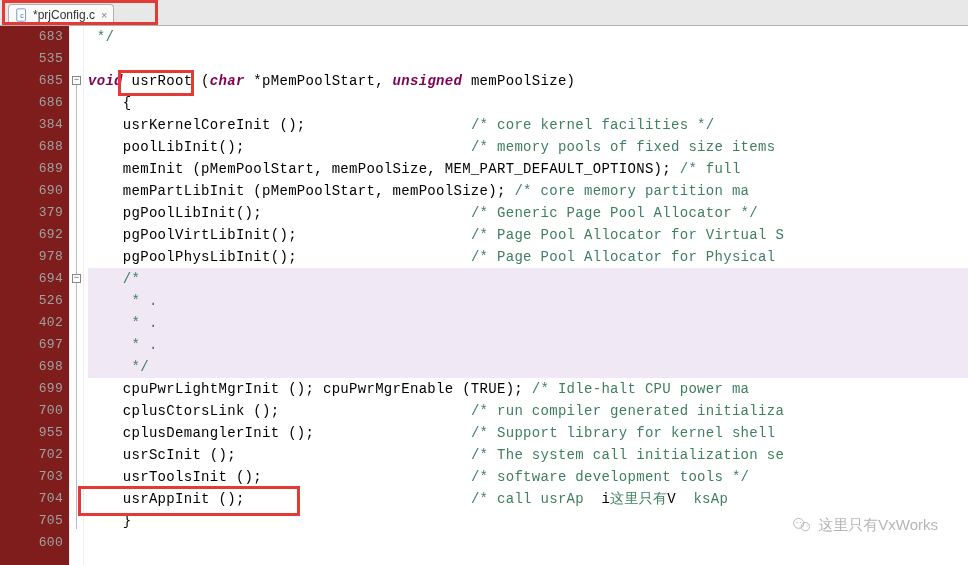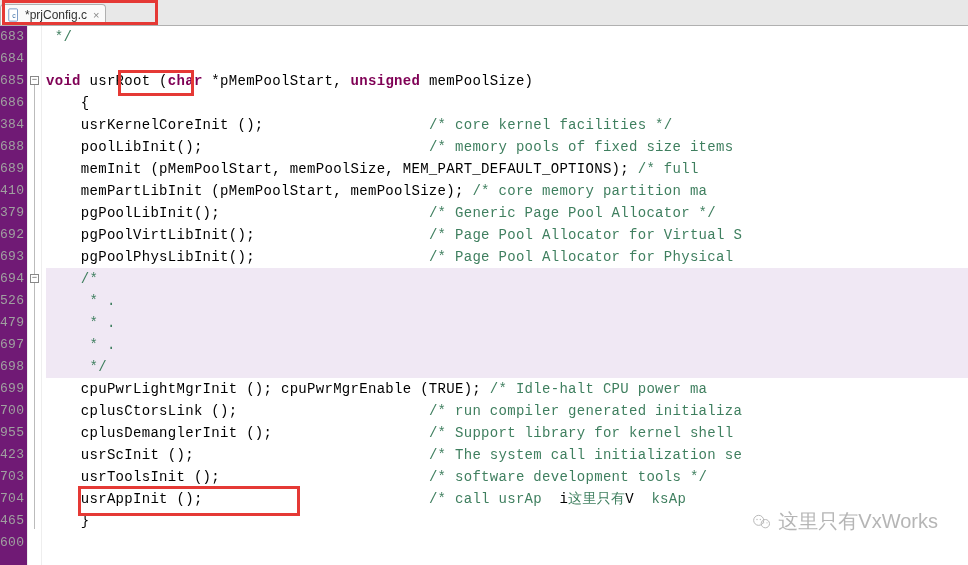--- a/index.html
+++ b/index.html
@@ -13,21 +13,21 @@
     height: 565px;
     overflow: hidden;
     position: relative;
   }
   .tab-bar {
     display: flex;
     background: #e8e8e8;
     border-bottom: 1px solid #b0b0b0;
     height: 26px;
     align-items: flex-end;
-    padding-left: 0;
+    padding-left: 8px;
   }
   .tab {
     background: #fafafa;
     border: 1px solid #b0b0b0;
     border-bottom: none;
     border-top-left-radius: 4px;
     border-top-right-radius: 4px;
     padding: 3px 6px 3px 6px;
     display: flex;
     align-items: center;
@@ -40,22 +40,22 @@
   .tab svg.file-icon { width: 14px; height: 14px; }
   .tab .close-x { font-size: 11px; color: #888; margin-left: 2px; }
   .editor {
     display: flex;
     height: calc(565px - 26px);
     overflow: hidden;
     background: #fff;
     letter-spacing: 0.3px;
   }
   .gutter {
-    width: 28px;
-    background: #701a75;
+    width: 70px;
+    background: #7f1d1d;
     color: #a0a0a0;
     font-size: 13px;
     text-align: right;
     padding-right: 6px;
     border-right: 1px solid #eee;
     user-select: none;
   }
   .gutter .ln { height: 22px; line-height: 22px; }
   .fold-strip {
     width: 14px;
@@ -81,36 +81,36 @@
     text-align: center;
     color: #555;
   }
   .code {
     flex: 1;
     padding-left: 4px;
     white-space: pre;
     overflow: hidden;
   }
   .code .row { height: 22px; line-height: 22px; }
-  .kw { color: #7f0055; font-weight: bold; }
+  .kw { color: #7f0055; font-weight: bold; font-style: italic; }
   .cm { color: #3f7f5f; }
   .hl-694-698 { background: #f0e8f4; }
   .red-box {
     position: absolute;
     border: 3px solid #e53935;
     background: transparent;
     pointer-events: none;
     z-index: 50;
   }
   .watermark {
     position: absolute;
     right: 30px;
     bottom: 30px;
     font-family: Arial, sans-serif;
-    font-size: 20px;
+    font-size: 15px;
     color: rgba(120,120,120,0.55);
     display: flex;
     align-items: center;
     gap: 6px;
     pointer-events: none;
     z-index: 40;
   }
   .watermark svg { width: 20px; height: 20px; opacity: 0.6; }
 </style>
 </head>
@@ -123,42 +123,42 @@
       <text x="8" y="11" text-anchor="middle" font-size="8" fill="#3a6ea5" font-family="Arial">c</text>
     </svg>
     <span>*prjConfig.c</span>
     <span class="close-x">×</span>
   </div>
 </div>
 
 <div class="editor">
   <div class="gutter" id="gutter">
       <div class="ln">683</div>
-      <div class="ln">684</div>
+      <div class="ln">535</div>
       <div class="ln">685</div>
       <div class="ln">686</div>
       <div class="ln">384</div>
       <div class="ln">688</div>
       <div class="ln">689</div>
-      <div class="ln">410</div>
+      <div class="ln">690</div>
       <div class="ln">379</div>
       <div class="ln">692</div>
-      <div class="ln">693</div>
+      <div class="ln">978</div>
       <div class="ln">694</div>
       <div class="ln">526</div>
-      <div class="ln">479</div>
+      <div class="ln">402</div>
       <div class="ln">697</div>
       <div class="ln">698</div>
       <div class="ln">699</div>
       <div class="ln">700</div>
       <div class="ln">955</div>
-      <div class="ln">423</div>
+      <div class="ln">702</div>
       <div class="ln">703</div>
       <div class="ln">704</div>
-      <div class="ln">465</div>
+      <div class="ln">705</div>
       <div class="ln">600</div>
     </div>
   <div class="fold-strip" id="fold">
       <div class="fold-box" style="top: 50px;">−</div>
       <div class="fold-line" style="top: 59px; height: 444px;"></div>
       <div class="fold-box" style="top: 248px;">−</div>
     </div>
   <div class="code" id="code"><div class="row"><span class="cm"> */</span></div><div class="row"><span></span></div><div class="row"><span class="kw">void</span><span> usrRoot (</span><span class="kw">char</span><span> *pMemPoolStart, </span><span class="kw">unsigned</span><span> memPoolSize)</span></div><div class="row"><span>    {</span></div><div class="row"><span>    usrKernelCoreInit ();                   </span><span class="cm">/* core kernel facilities */</span></div><div class="row"><span>    poolLibInit();                          </span><span class="cm">/* memory pools of fixed size items</span></div><div class="row"><span>    memInit (pMemPoolStart, memPoolSize, MEM_PART_DEFAULT_OPTIONS); </span><span class="cm">/* full</span></div><div class="row"><span>    memPartLibInit (pMemPoolStart, memPoolSize); </span><span class="cm">/* core memory partition ma</span></div><div class="row"><span>    pgPoolLibInit();                        </span><span class="cm">/* Generic Page Pool Allocator */</span></div><div class="row"><span>    pgPoolVirtLibInit();                    </span><span class="cm">/* Page Pool Allocator for Virtual S</span></div><div class="row"><span>    pgPoolPhysLibInit();                    </span><span class="cm">/* Page Pool Allocator for Physical </span></div><div class="row hl-694-698"><span class="cm">    /*</span></div><div class="row hl-694-698"><span class="cm">     * .</span></div><div class="row hl-694-698"><span class="cm">     * .</span></div><div class="row hl-694-698"><span class="cm">     * .</span></div><div class="row hl-694-698"><span class="cm">     */</span></div><div class="row"><span>    cpuPwrLightMgrInit (); cpuPwrMgrEnable (TRUE); </span><span class="cm">/* Idle-halt CPU power ma</span></div><div class="row"><span>    cplusCtorsLink ();                      </span><span class="cm">/* run compiler generated initializa</span></div><div class="row"><span>    cplusDemanglerInit ();                  </span><span class="cm">/* Support library for kernel shell </span></div><div class="row"><span>    usrScInit ();                           </span><span class="cm">/* The system call initialization se</span></div><div class="row"><span>    usrToolsInit ();                        </span><span class="cm">/* software development tools */</span></div><div class="row"><span>    usrAppInit ();                          </span><span class="cm">/* call usrAp</span><span>  i</span><span class="cm">这里只有</span><span>V</span><span>  </span><span class="cm">ksAp</span></div><div class="row"><span>    }</span></div><div class="row"><span></span></div></div>
 </div>
 

